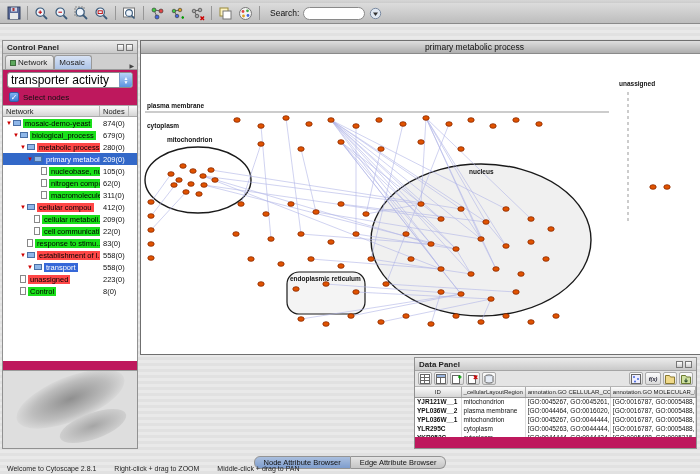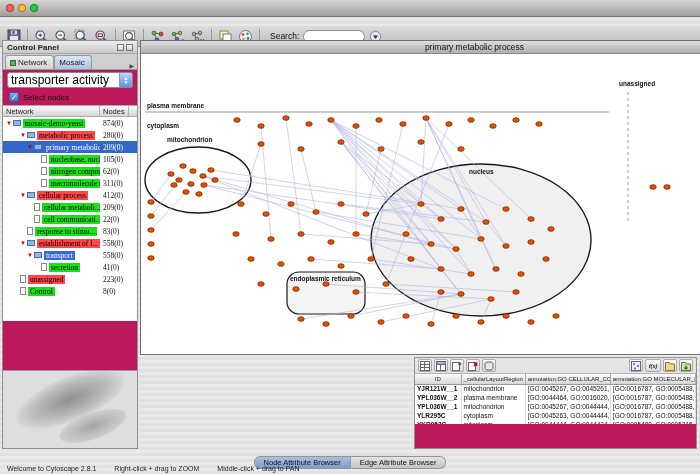--- a/index.html
+++ b/index.html
@@ -8,21 +8,21 @@
   *{box-sizing:border-box;}
   
   .titlebar{position:absolute;top:0;left:0;right:0;height:17px;
     background:linear-gradient(#d6d6d6,#9e9e9e);border-bottom:1px solid #777;
     display:flex;align-items:center;}
   .lights{display:flex;gap:4px;margin-left:6px;}
   .light{width:8px;height:8px;border-radius:50%;border:1px solid rgba(0,0,0,.35);}
   .l-red{background:#ff5f57}.l-yel{background:#febc2e}.l-grn{background:#28c840}
   .wtitle{position:absolute;left:0;right:0;text-align:center;font-size:9.5px;font-weight:bold;color:#1a1a1a;}
   
-  .toolbar{position:absolute;top:26px;left:0;right:0;height:21px;
+  .toolbar{position:absolute;top:3px;left:0;right:0;height:21px;
     background:linear-gradient(#dcdcdc,#bdbdbd);border-bottom:1px solid #8a8a8a;
     display:flex;align-items:center;padding:0 4px;gap:1px;}
   .tbtn{width:19px;height:19px;display:flex;align-items:center;justify-content:center;}
   .tsep{width:1px;height:14px;background:#979797;margin:0 3px;}
   .search-label{font-size:8.5px;margin:0 3px 0 6px;color:#111;}
   .search-input{width:62px;height:13px;font-size:8px;border:1px solid #8a8a8a;border-radius:7px;padding:0 5px;background:#fff;outline:none;}
   
   .panel{position:absolute;background:#be185d;border:1px solid #919191;}
   .phead{height:13px;background:linear-gradient(#ececec,#c9c9c9);border-bottom:1px solid #a5a5a5;
     display:flex;align-items:center;padding:0 4px;font-size:8px;font-weight:bold;color:#222;}
@@ -41,21 +41,21 @@
   .combo-text{flex:1;font-size:12px;padding-left:3px;white-space:nowrap;overflow:hidden;}
   .combo-btn{width:13px;align-self:stretch;background:linear-gradient(#b9d5f7,#5a93e0);border-left:1px solid #7a9cc9;
     border-radius:0 2px 2px 0;color:#fff;font-size:5px;display:flex;flex-direction:column;align-items:center;justify-content:center;line-height:4px;}
   .chkrow{display:flex;align-items:center;gap:4px;padding:1px 6px 3px;}
   .chk{width:10px;height:10px;background:linear-gradient(#7fb2f2,#3a78d6);border:1px solid #3060a8;border-radius:2px;
     color:#fff;font-size:8px;line-height:9px;text-align:center;}
   .chklabel{font-size:8px;color:#111;}
   .theaders{display:flex;height:12px;background:linear-gradient(#fafafa,#d5d5d5);border-top:1px solid #aaa;border-bottom:1px solid #aaa;}
   .thcell{font-size:7.5px;padding:1px 3px;border-right:1px solid #b5b5b5;color:#222;}
   .thcell:first-child{width:97px;}
-  .tree{height:204px;background:#fff;overflow:hidden;font-family:Liberation Serif, serif;}
+  .tree{height:244px;background:#fff;overflow:hidden;}
   .trow{display:flex;align-items:center;height:12px;position:relative;}
   .tleft{display:flex;align-items:center;width:97px;overflow:hidden;flex:none;padding-left:2px;}
   .trow.sel{background:#3268c8;}
   .arr{color:#c00;font-size:6px;width:8px;flex:none;text-align:center;}
   .tic{flex:none;margin-right:2px;}
   .tic.folder{width:8px;height:6px;background:#8fb7e9;border:1px solid #4a6fa5;}
   .tic.page{width:6px;height:8px;background:#fff;border:1px solid #888;}
   .chip{font-size:7.5px;padding:0 2px;white-space:nowrap;overflow:hidden;}
   .c-green{background:#1ae01a;color:#000}
   .c-red{background:#ff4747;color:#000}
@@ -247,20 +247,29 @@
         <span class="tleft">
           <span style="flex: 0 0 auto; width: 0px;"></span>
           <span class="arr">▼</span>
           <span class="tic folder"></span>
           <span class="chip c-green">mosaic-demo-yeast</span>
         </span>
         <span class="cnt">874(0)</span>
       </div>
       <div class="trow">
         <span class="tleft">
+          <span style="flex: 0 0 auto; width: 7px;"></span>
+          <span class="arr">▼</span>
+          <span class="tic folder"></span>
+          <span class="chip c-green">biological_process</span>
+        </span>
+        <span class="cnt">679(0)</span>
+      </div>
+      <div class="trow">
+        <span class="tleft">
           <span style="flex: 0 0 auto; width: 14px;"></span>
           <span class="arr">▼</span>
           <span class="tic folder"></span>
           <span class="chip c-red">metabolic process</span>
         </span>
         <span class="cnt">280(0)</span>
       </div>
       <div class="trow sel">
         <span class="tleft">
           <span style="flex: 0 0 auto; width: 21px;"></span>
@@ -295,21 +304,21 @@
           <span class="tic page"></span>
           <span class="chip c-green">macromolecule m...</span>
         </span>
         <span class="cnt">311(0)</span>
       </div>
       <div class="trow">
         <span class="tleft">
           <span style="flex: 0 0 auto; width: 14px;"></span>
           <span class="arr">▼</span>
           <span class="tic folder"></span>
-          <span class="chip c-red">cellular process</span>
+          <span class="chip c-red">cellular compou</span>
         </span>
         <span class="cnt">412(0)</span>
       </div>
       <div class="trow">
         <span class="tleft">
           <span style="flex: 0 0 auto; width: 21px;"></span>
           <span class="arr"></span>
           <span class="tic page"></span>
           <span class="chip c-green">cellular metaboli...</span>
         </span>
@@ -343,29 +352,20 @@
         <span class="cnt">558(0)</span>
       </div>
       <div class="trow">
         <span class="tleft">
           <span style="flex: 0 0 auto; width: 21px;"></span>
           <span class="arr">▼</span>
           <span class="tic folder"></span>
           <span class="chip c-blue">transport</span>
         </span>
         <span class="cnt">558(0)</span>
-      </div>
-      <div class="trow">
-        <span class="tleft">
-          <span style="flex: 0 0 auto; width: 28px;"></span>
-          <span class="arr"></span>
-          <span class="tic page"></span>
-          <span class="chip c-green">secretion</span>
-        </span>
-        <span class="cnt">41(0)</span>
       </div>
       <div class="trow">
         <span class="tleft">
           <span style="flex: 0 0 auto; width: 7px;"></span>
           <span class="arr"></span>
           <span class="tic page"></span>
           <span class="chip c-red">unassigned</span>
         </span>
         <span class="cnt">223(0)</span>
       </div>
@@ -548,20 +548,26 @@
       <text x="6" y="54" font-size="6.5" font-weight="bold" fill="#111">plasma membrane</text>
       <text x="6" y="74" font-size="6.5" font-weight="bold" fill="#111">cytoplasm</text>
       <text x="26" y="88" font-size="6.5" font-weight="bold" fill="#111">mitochondrion</text>
       <text x="328" y="120" font-size="6.5" font-weight="bold" fill="#111">nucleus</text>
       <text x="149" y="227" font-size="6.5" font-weight="bold" fill="#111">endoplasmic reticulum</text>
       <text x="478" y="32" font-size="6.5" font-weight="bold" fill="#111">unassigned</text>
     </svg>
 </div>
 
 <div class="panel" id="datapanel">
+  <div class="phead">
+    <span>Data Panel</span>
+    <span class="grow"></span>
+    <span class="sq"></span>
+    <span class="sq"></span>
+  </div>
   <div class="dp-toolbar">
     <span class="dbtn">
       <svg width="10" height="10">
           <rect x="0.5" y="0.5" width="9" height="9" fill="#fff" stroke="#666"></rect>
           <line x1="0.5" y1="3.5" x2="9.5" y2="3.5" stroke="#666"></line>
           <line x1="0.5" y1="6.5" x2="9.5" y2="6.5" stroke="#666"></line>
           <line x1="4.5" y1="0.5" x2="4.5" y2="9.5" stroke="#666"></line>
         </svg>
     </span>
     <span class="dbtn">

